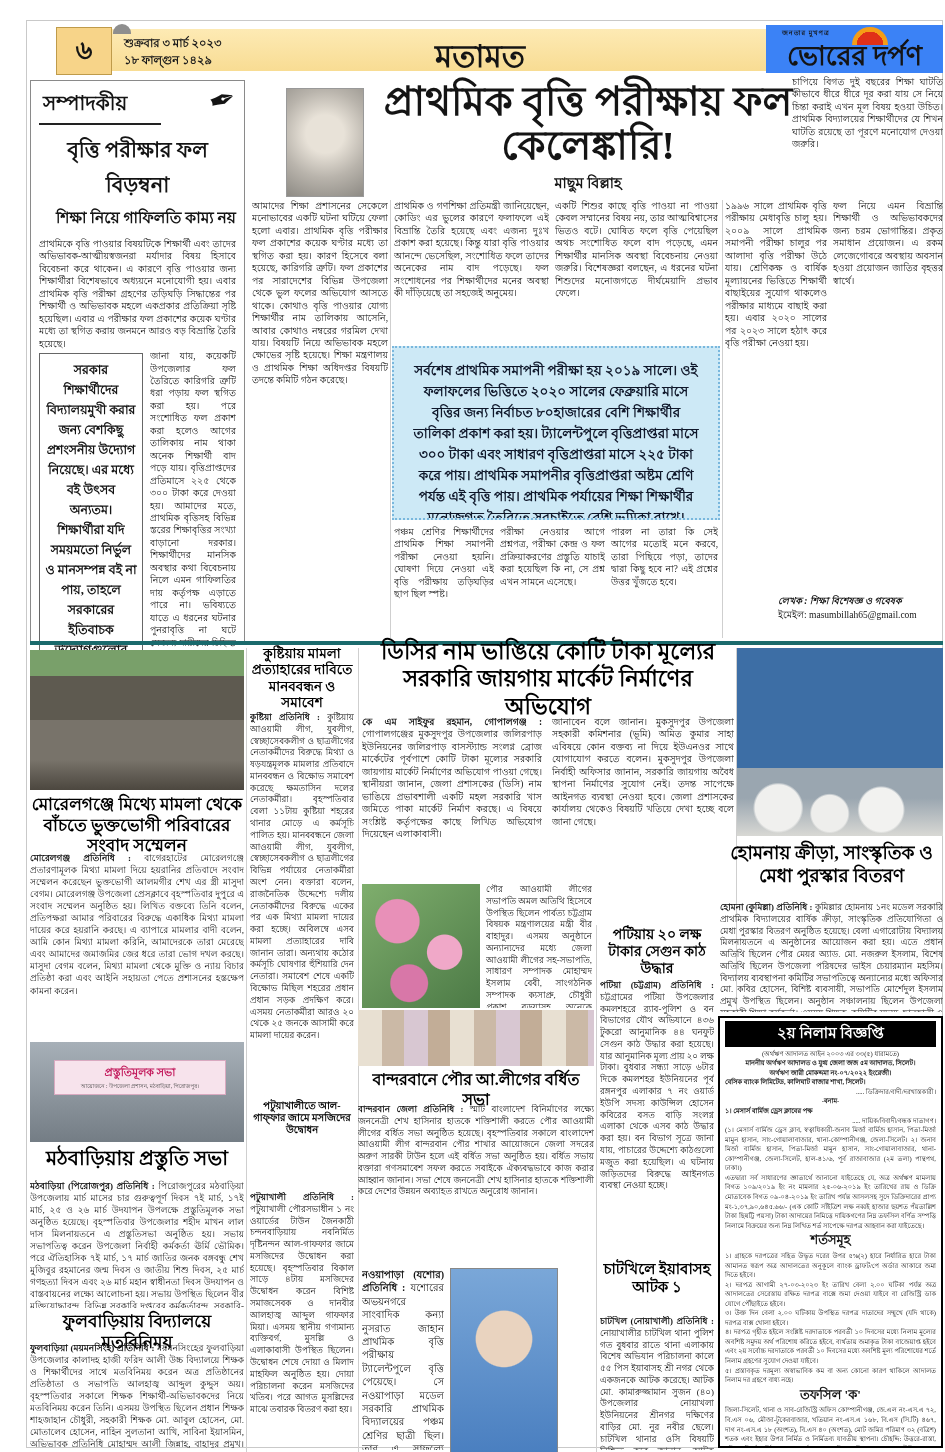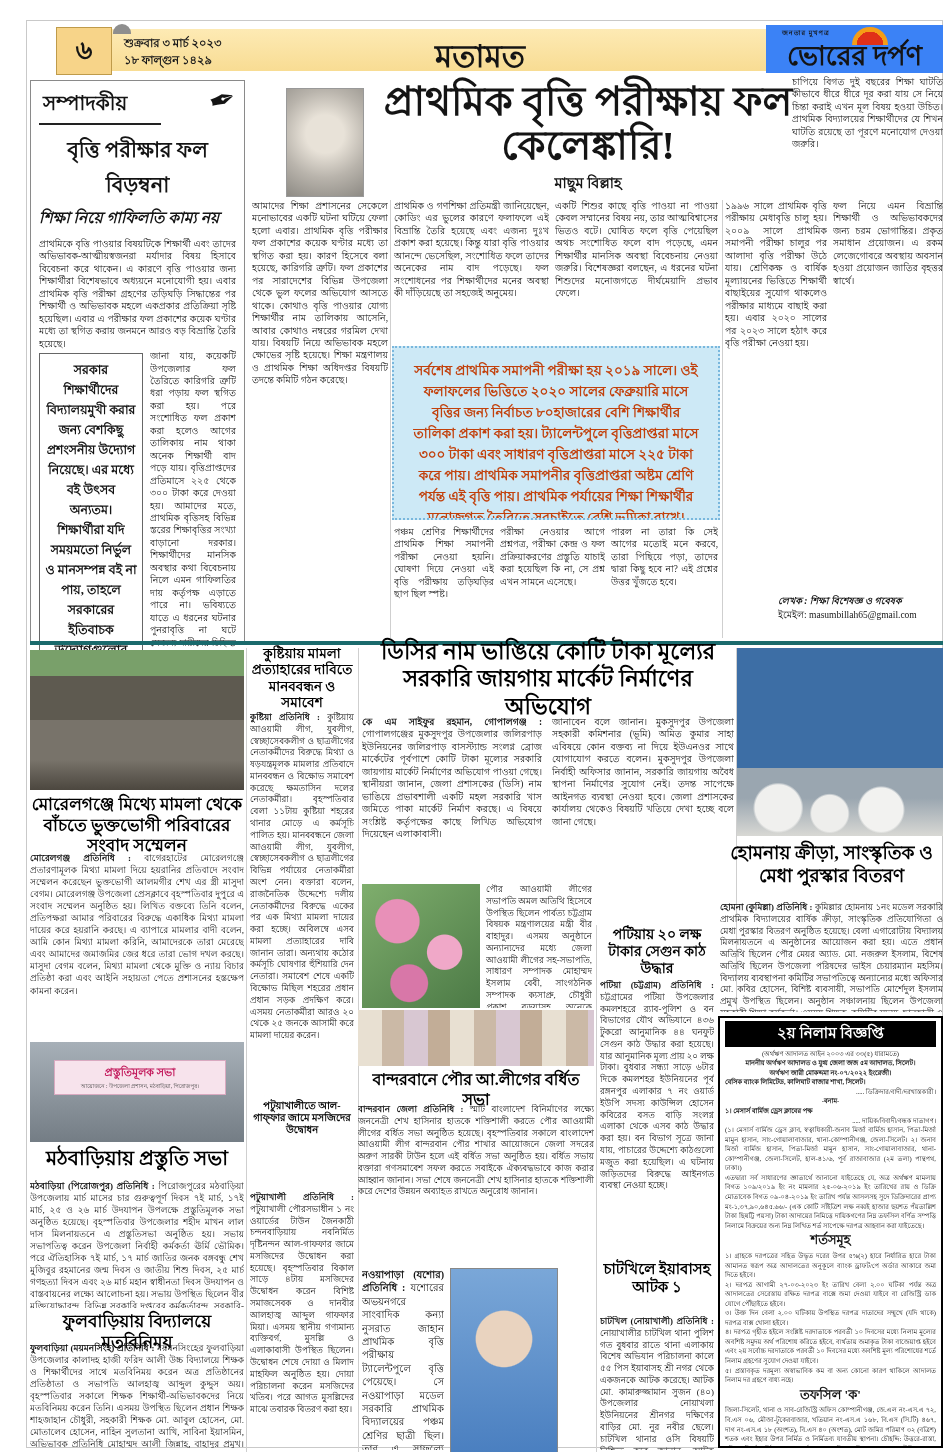--- a/index.html
+++ b/index.html
@@ -17,33 +17,33 @@
   .logo-box{left:766px;top:25px;width:177px;height:48px;background:#3b82f6;}
   .logo-tagline{position:absolute;left:16px;top:3px;font-size:6.5px;font-weight:bold;letter-spacing:1px;z-index:3;}
   .logo-title{position:absolute;left:0;top:10px;width:100%;text-align:center;font-size:27px;font-weight:bold;z-index:2;}
   .sun{position:absolute;left:86px;top:2px;width:36px;height:18px;border-radius:18px 18px 0 0;z-index:1;
        background:radial-gradient(circle at 50% 100%, #e03018 52%, #f59d16 53% 74%, rgba(252,241,205,0) 75%);}
   
   .editorial-box{left:30px;top:80px;width:215px;height:562px;border:1px solid #8a8a8a;padding:7px 8px;box-sizing:border-box;}
   .ed-label{display:inline-block;font-size:20px;font-weight:bold;border-bottom:2px solid #222;padding:0 34px 2px 4px;}
   .pen-icon{position:absolute;right:8px;top:0px;font-size:32px;transform:rotate(-18deg);}
   .ed-headline{font-size:21px;font-weight:bold;text-align:center;margin:9px 0 2px;}
-  .ed-subhead{font-size:15.5px;font-weight:bold;font-style:italic;text-align:left;margin-bottom:6px;}
+  .ed-subhead{font-size:15.5px;font-weight:bold;text-align:right;margin-bottom:6px;}
   .bodytxt{font-size:9.3px;text-align:justify;line-height:1.34;overflow:hidden;}
   .ed-inset{float:left;width:92px;border:1px solid #666;padding:6px 5px;margin:3px 7px 2px 0;
             font-size:12.5px;font-weight:bold;text-align:center;line-height:1.6;}
   
   .photo{overflow:hidden;}
   .author-photo{left:286px;top:88px;width:76px;height:107px;border:1px solid #999;
      background:radial-gradient(circle at 50% 42%, #e8e2d8 26%, #b9b4ac 60%, #8d8a84 100%);}
   .main-headline{left:368px;top:80px;width:440px;text-align:center;font-size:40px;font-weight:bold;line-height:1.1;}
   .main-byline{left:368px;top:172px;width:440px;text-align:center;font-size:14.5px;font-weight:bold;}
   .quote-box{left:392px;top:346px;width:328px;height:174px;box-sizing:border-box;background:#cde9f6;
      border:2px dotted #79b7dd;padding:12px 16px;font-size:13.6px;font-weight:bold;text-align:center;
-     line-height:1.55;color:#c2410c;overflow:hidden;}
+     line-height:1.55;color:#0f172a;overflow:hidden;}
   .author-note{left:778px;top:594px;width:165px;font-size:9.5px;line-height:1.5;}
   .author-note .l1{font-weight:bold;font-style:italic;}
   .author-note .l2{font-weight:normal;}
   .divider{left:30px;top:641px;width:913px;height:4px;background:#1a6a6c;}
   .vline{position:absolute;width:1px;background:#cfcfcf;}
   
   .hl{font-weight:bold;text-align:center;color:#000;line-height:1.22;}
   .dateline{font-weight:bold;}
   
   .photo-morelganj{left:30px;top:650px;width:214px;height:140px;

